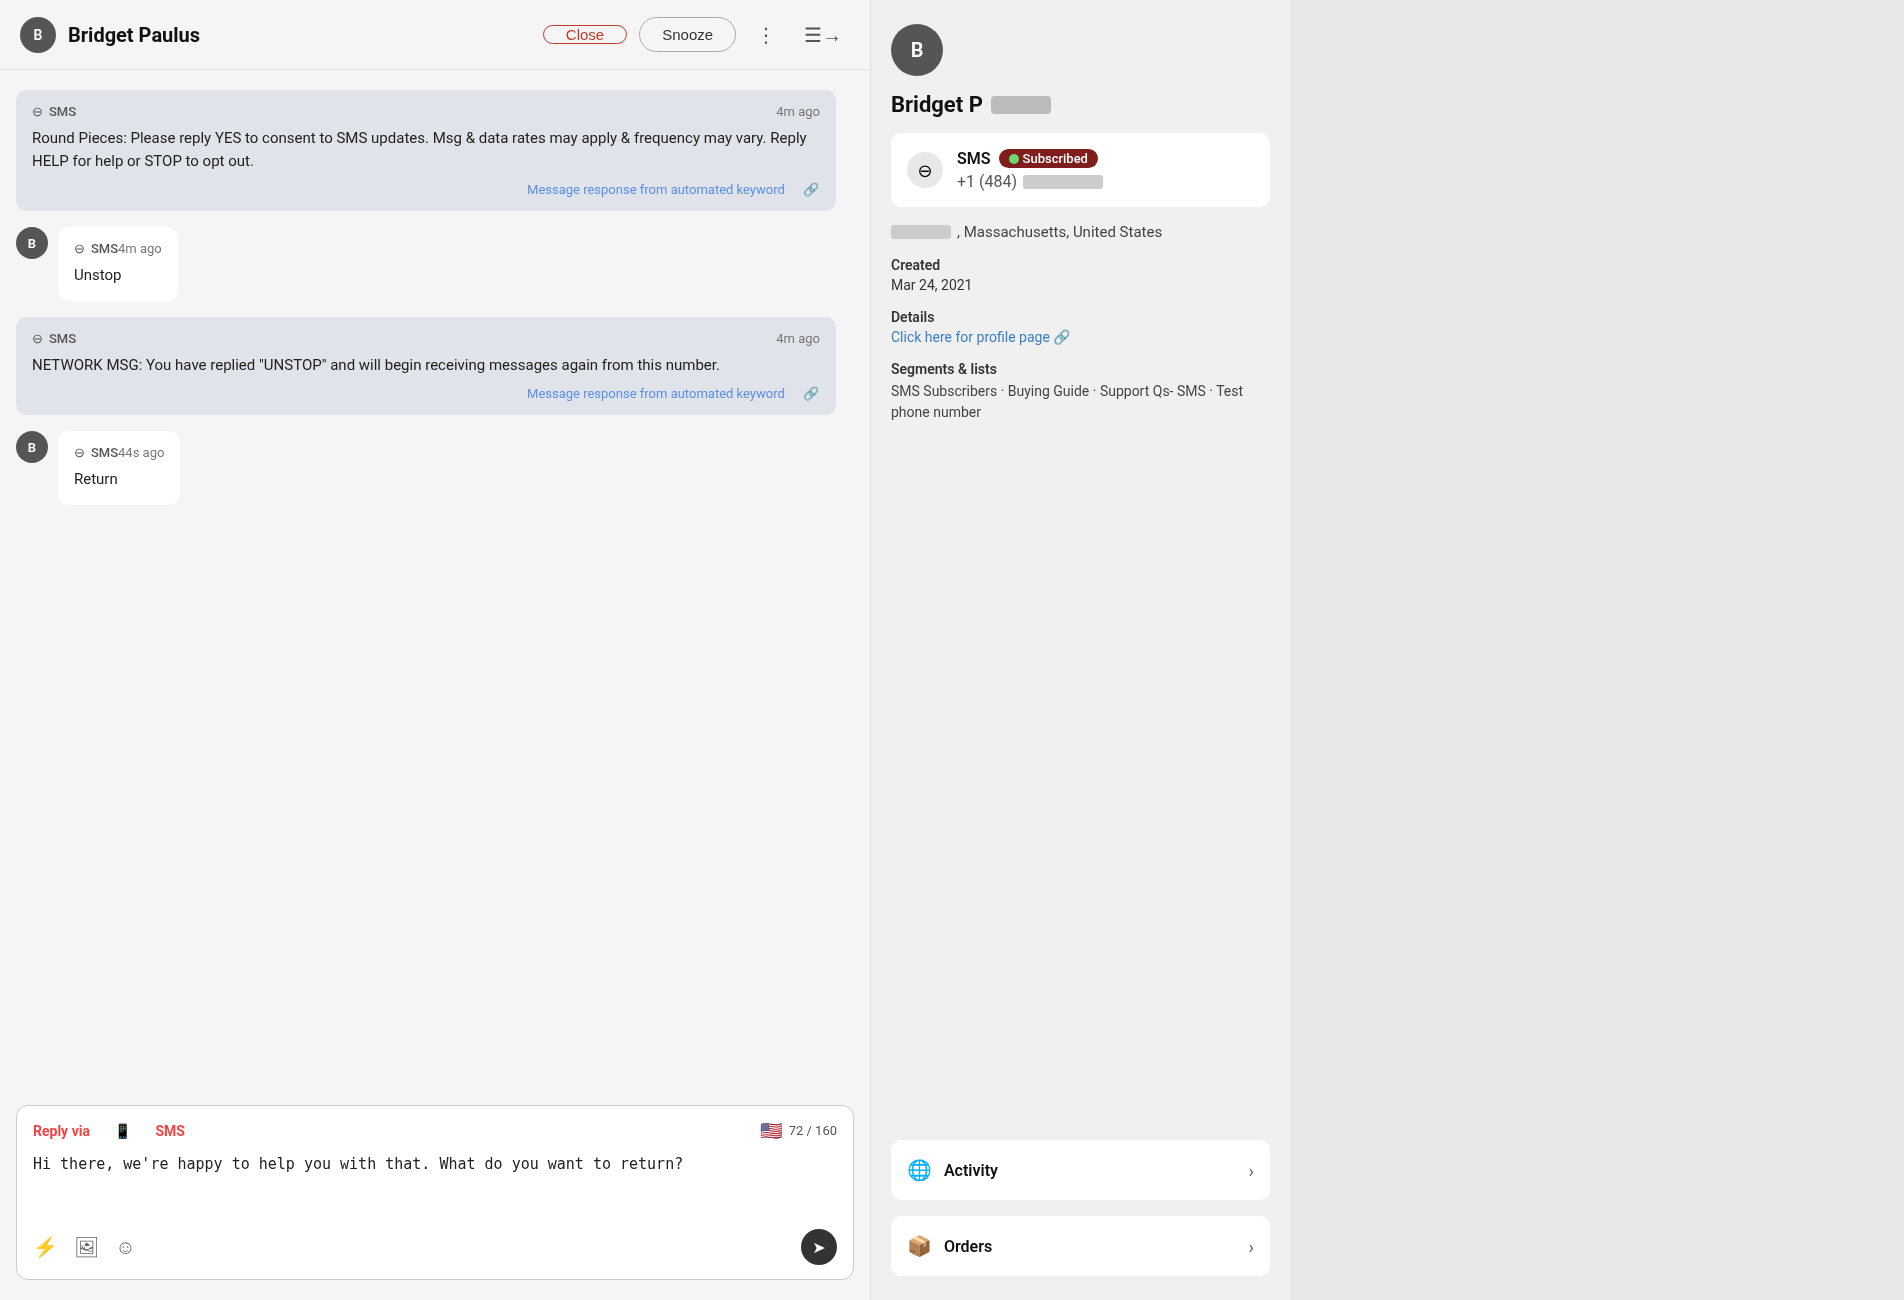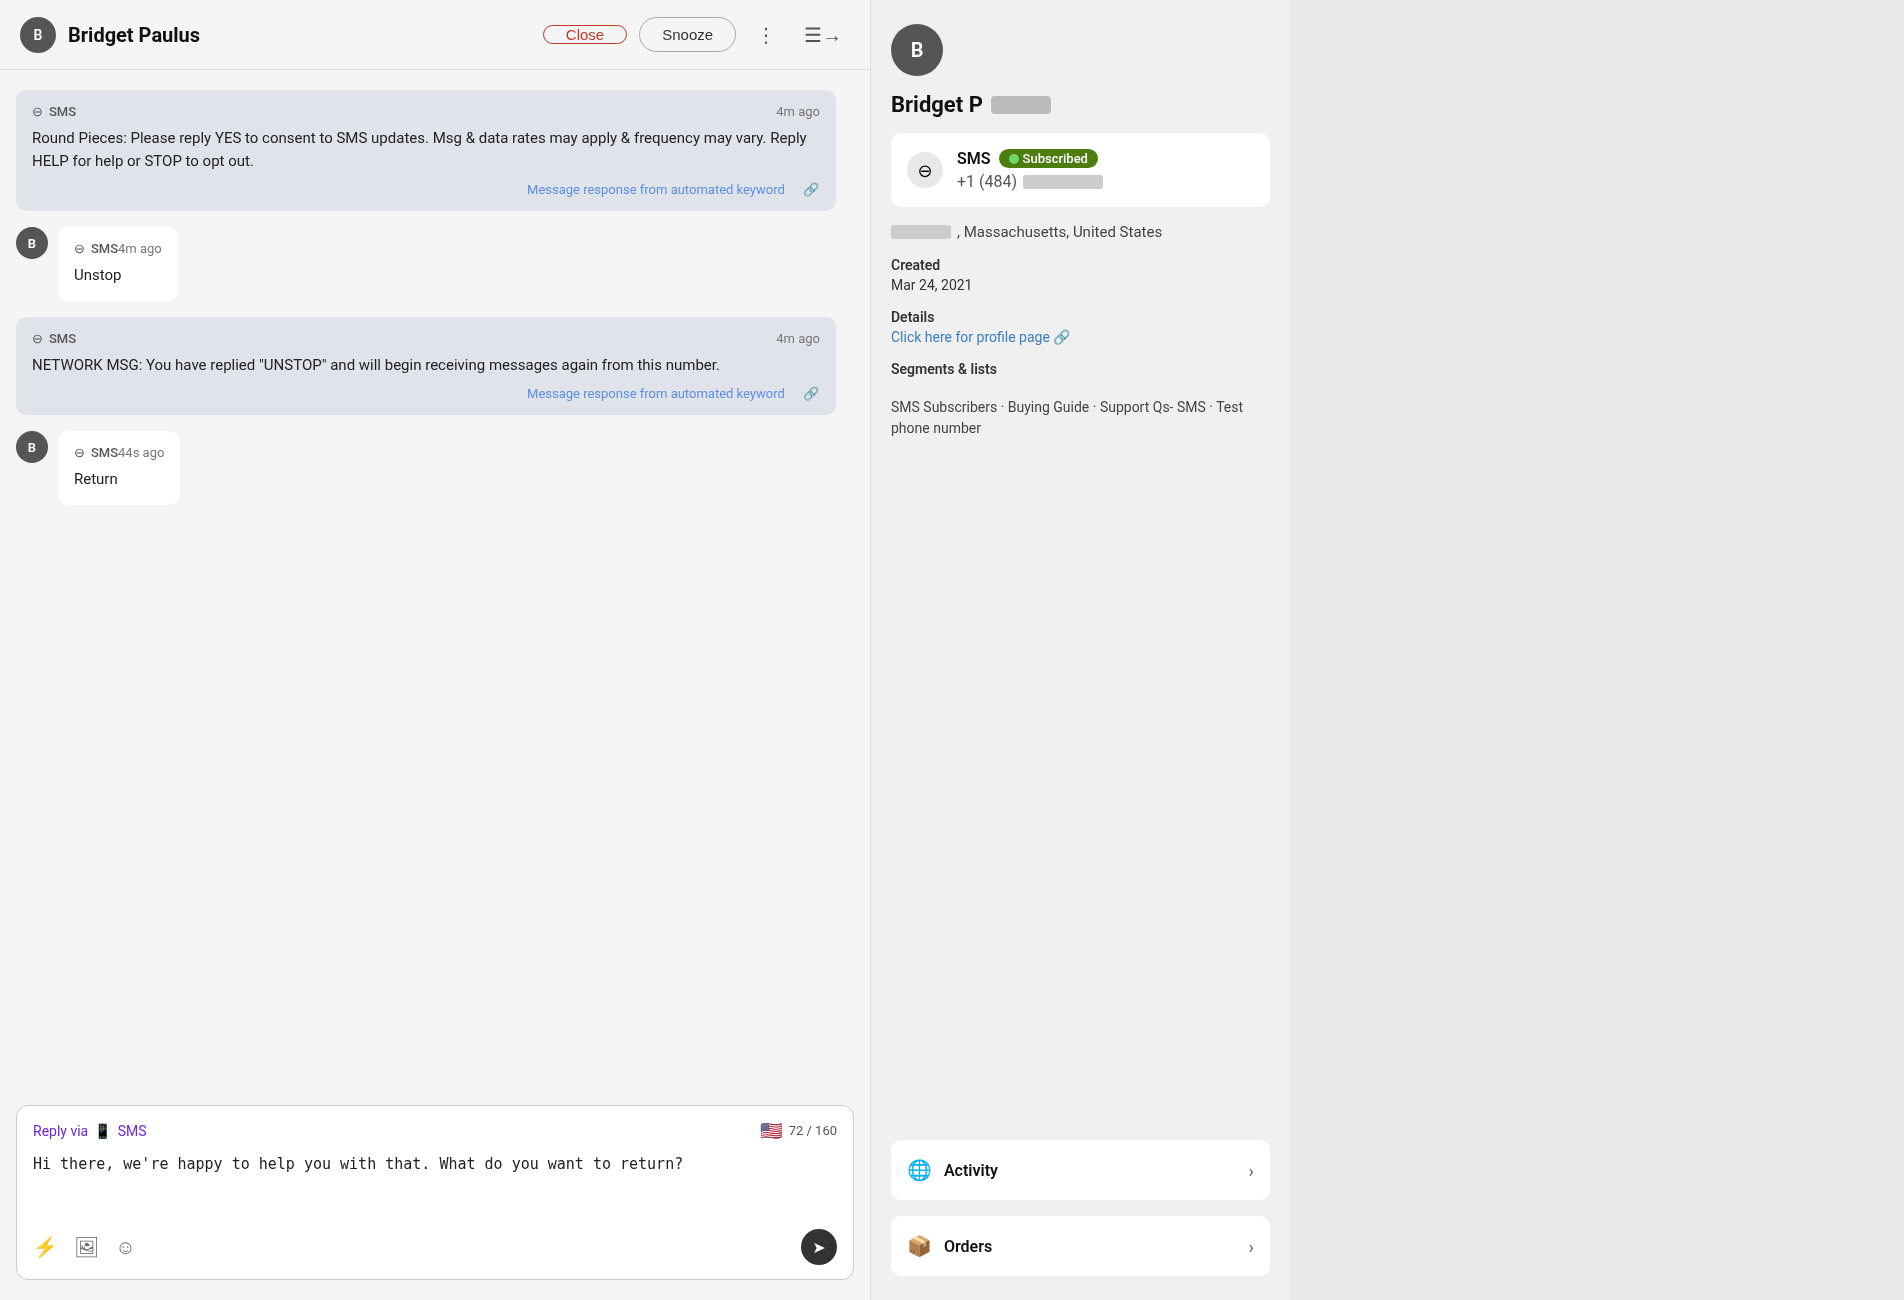--- a/index.html
+++ b/index.html
@@ -168,24 +168,24 @@
     .reply-header {
       display: flex;
       align-items: center;
       justify-content: space-between;
       margin-bottom: 12px;
     }
 
     .reply-via {
       display: flex;
       align-items: center;
-      gap: 6px;
+      gap: 24px;
       font-size: 14px;
-      color: #6d28d9;
-      font-weight: 400;
+      color: #ef4444;
+      font-weight: 700;
     }
 
     .reply-counter {
       display: flex;
       align-items: center;
       gap: 6px;
       font-size: 13px;
       color: #555;
     }
 
@@ -323,21 +323,21 @@
     .sms-label {
       font-size: 16px;
       font-weight: 600;
       color: #111;
     }
 
     .subscribed-badge {
       display: flex;
       align-items: center;
       gap: 4px;
-      background: #4d7c0f;
+      background: #7f1d1d;
       color: #fff;
       border-radius: 12px;
       padding: 2px 10px;
       font-size: 13px;
       font-weight: 500;
     }
 
     .subscribed-dot {
       width: 10px;
       height: 10px;
@@ -406,21 +406,21 @@
       cursor: pointer;
       display: flex;
       align-items: center;
       gap: 4px;
     }
 
     
     .segments-section {
       display: flex;
       flex-direction: column;
-      gap: 20px;
+      gap: 4px;
     }
 
     .segments-label {
       font-size: 14px;
       font-weight: 600;
       color: #333;
     }
 
     .segments-text {
       font-size: 14px;

